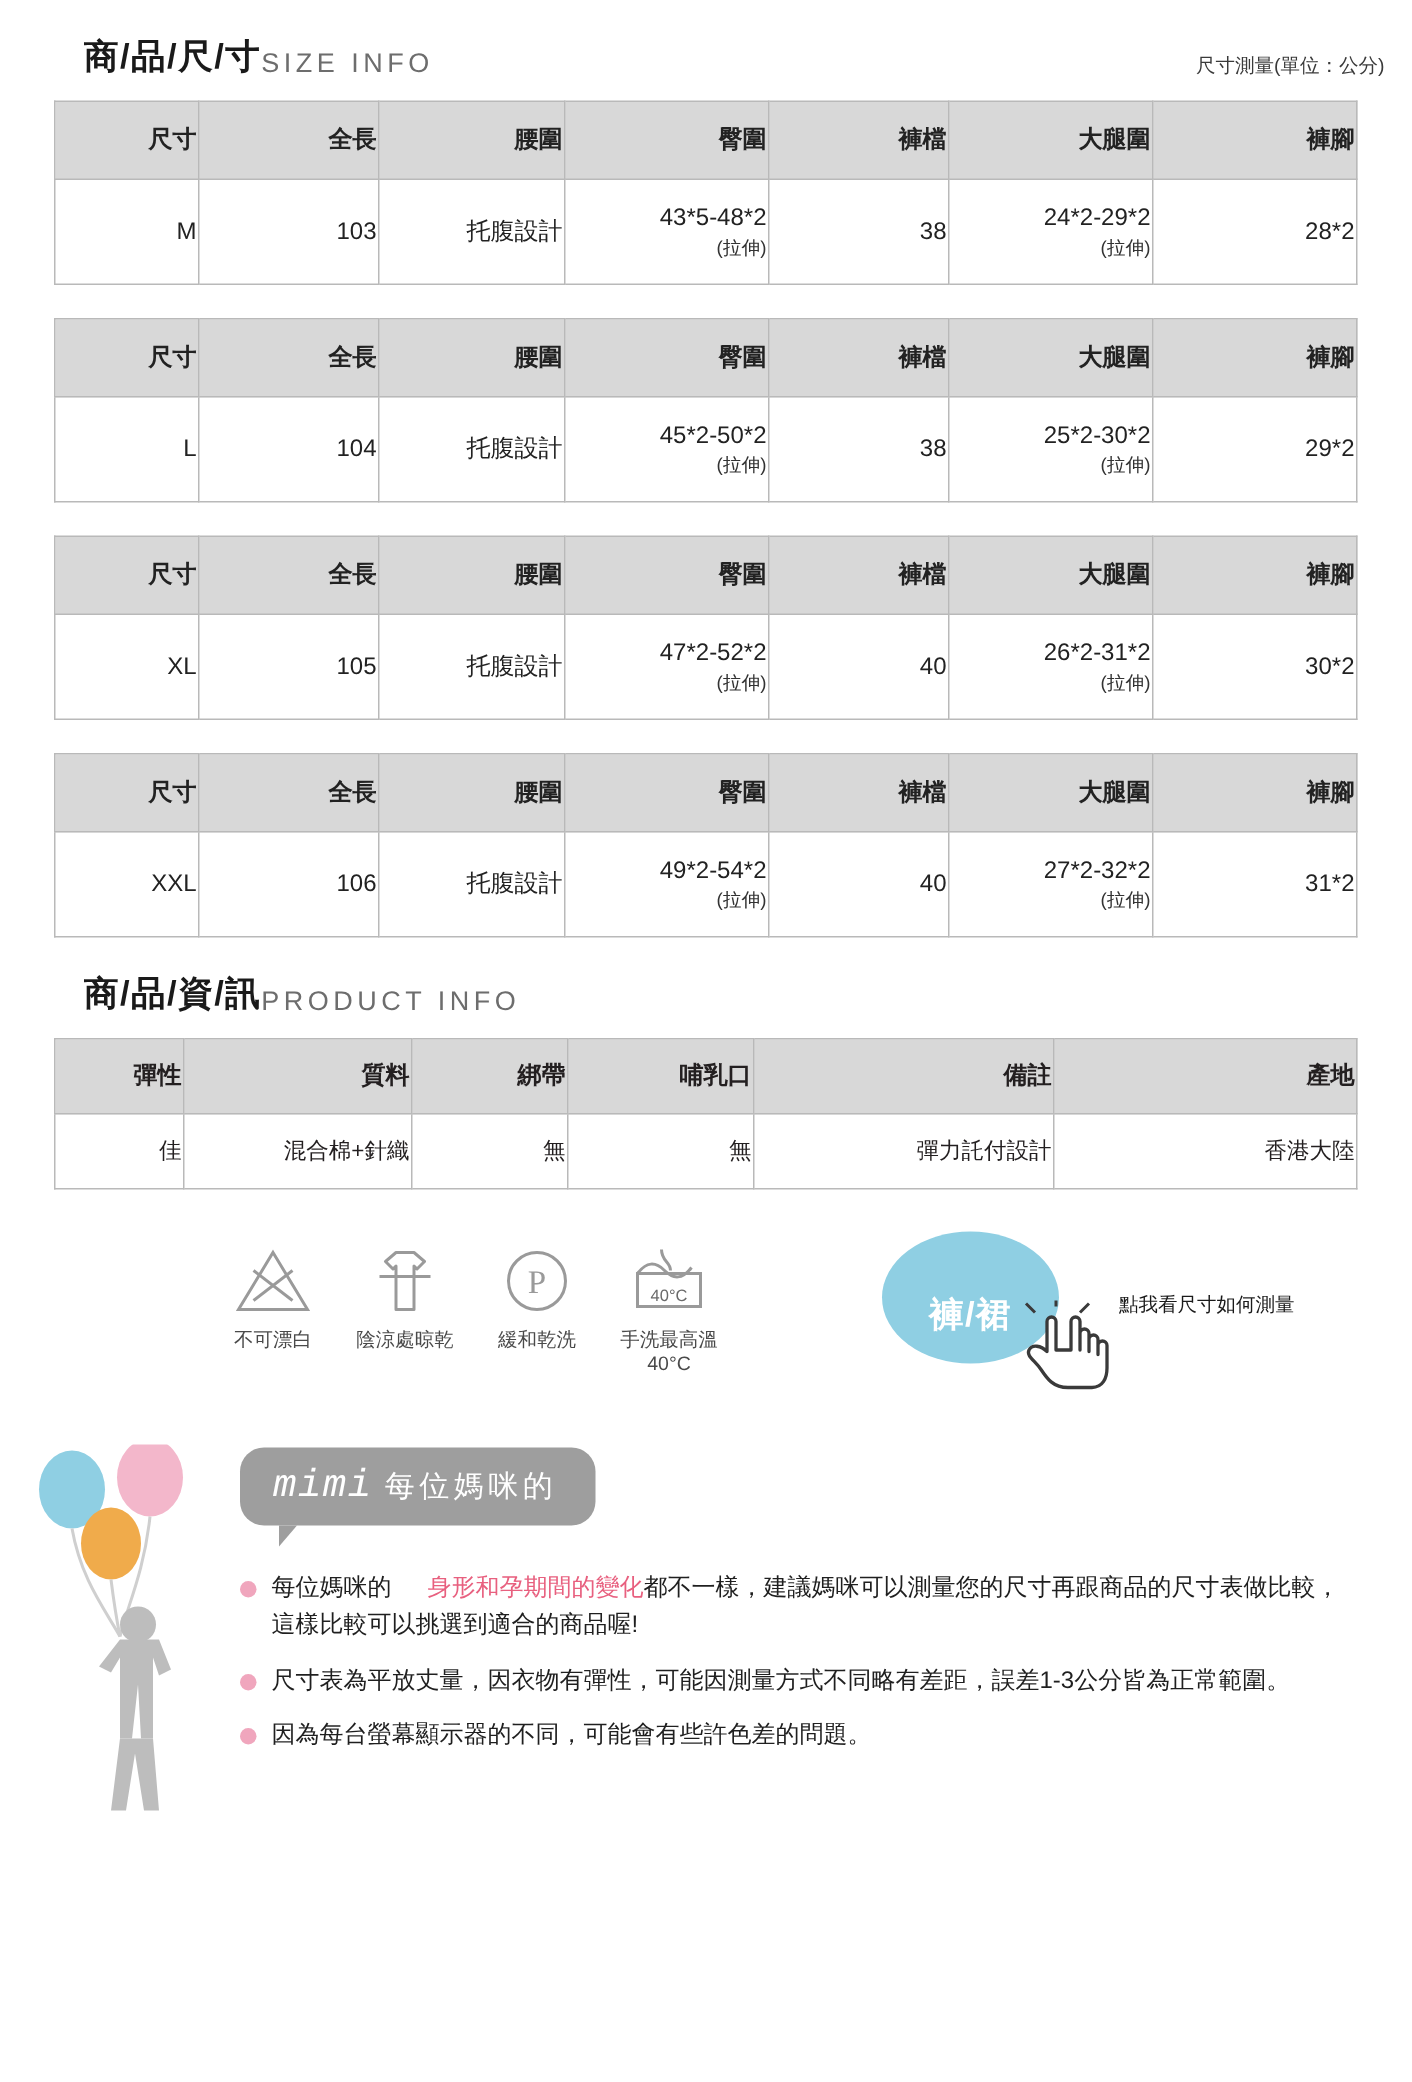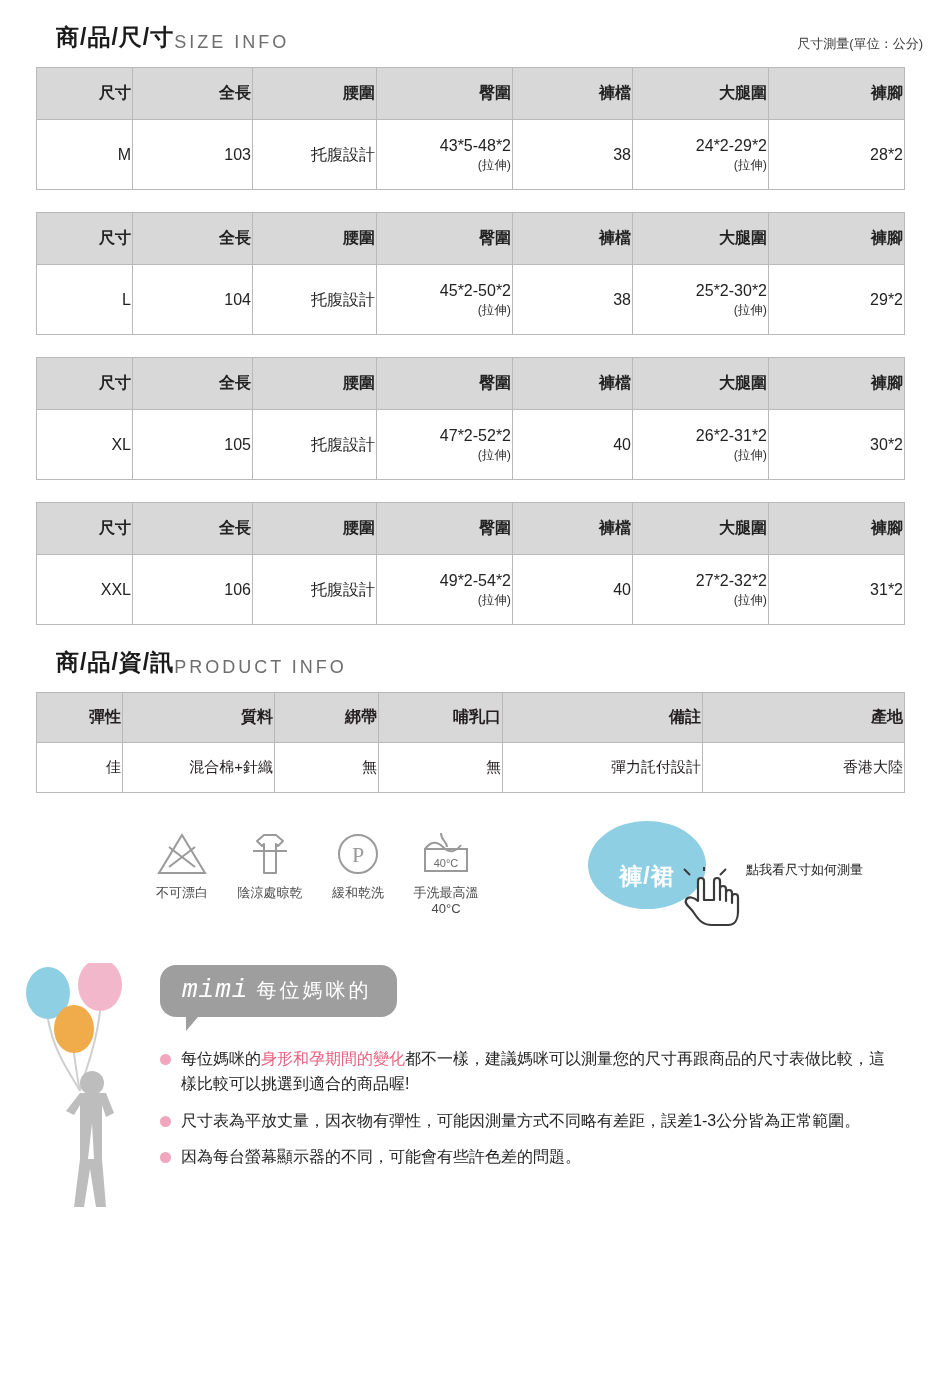--- a/index.html
+++ b/index.html
@@ -138,21 +138,21 @@
   .tips-list { position: absolute; left: 160px; top: 84px; width: 740px; }
   .tip {
     display: flex; gap: 10px; margin-bottom: 12px;
     font-size: 16px; line-height: 1.55; color: #1f1f1f;
   }
   .tip .dot {
     flex: 0 0 auto; width: 11px; height: 11px; border-radius: 50%;
     background: #f0a6bd; margin-top: 7px;
   }
   .tip .txt { flex: 1 1 auto; }
-  .hl { color: #e8607f; }
+  .hl { color: #e8607f; padding-left: 24px; }
 
   .balloons { position: absolute; left: 18px; top: 0; }
 </style>
 </head>
 <body>
 
 <div class="page">
 
   <div class="head-row" style="padding-top:22px;">
     <div class="sec-head">

